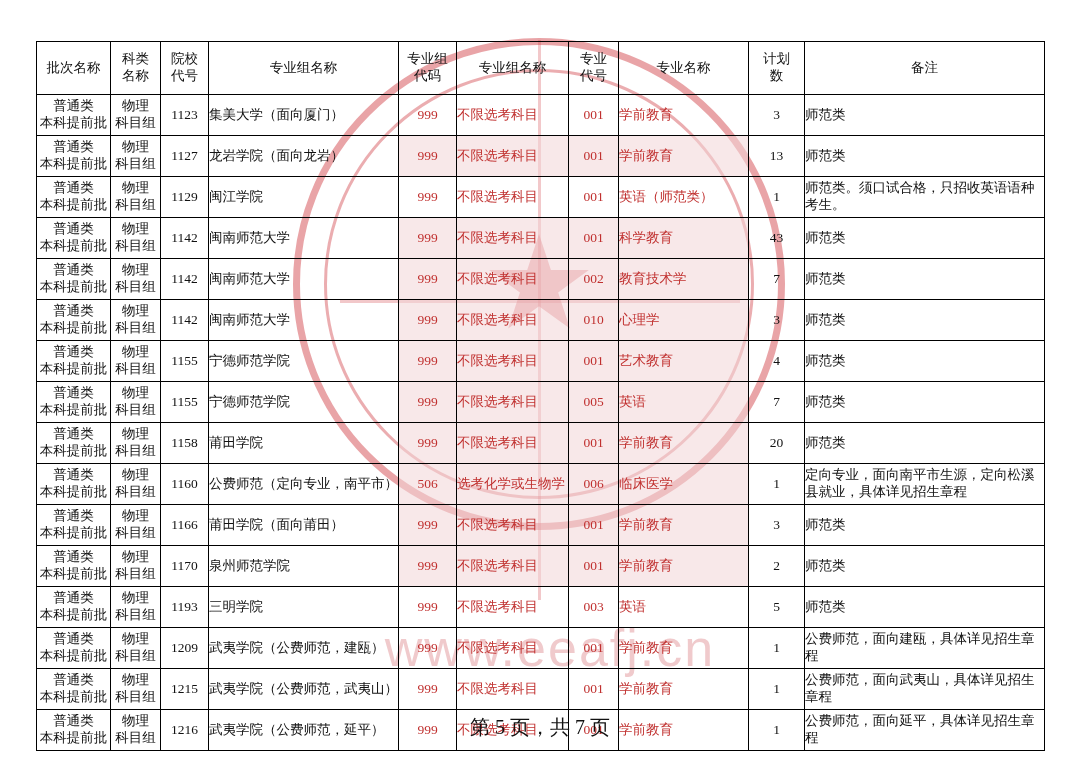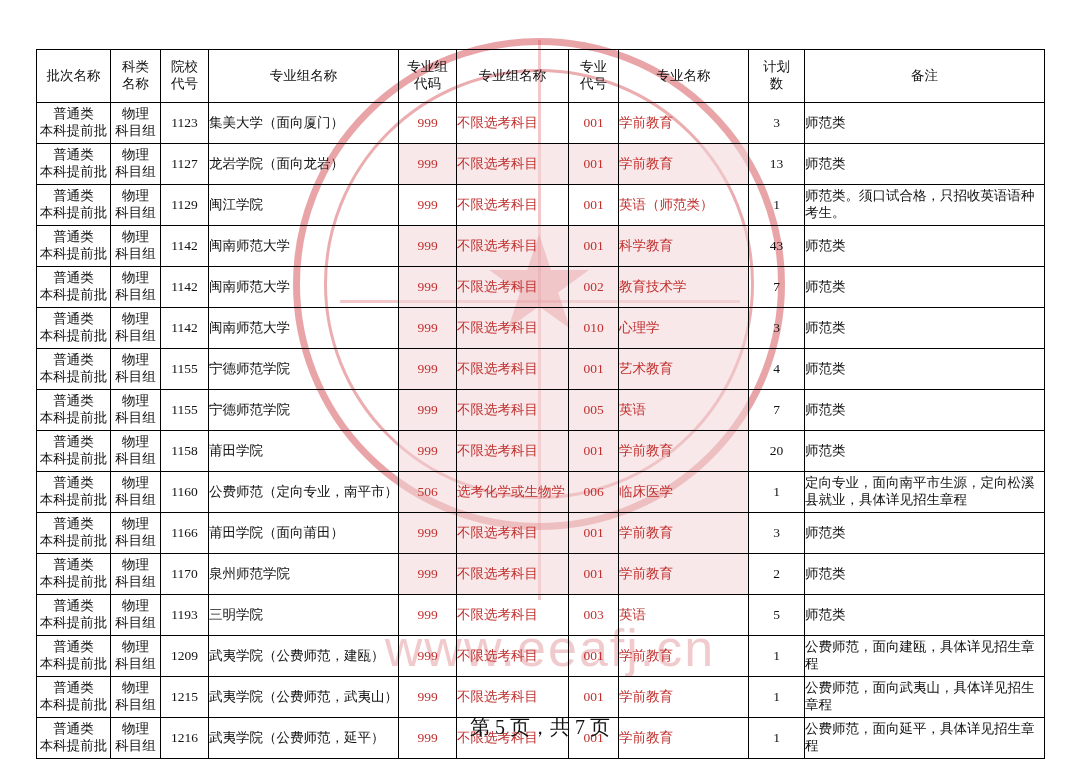--- a/index.html
+++ b/index.html
@@ -100,21 +100,21 @@
     color: rgba(206, 80, 86, 0.30);
     font-family: "Liberation Sans", sans-serif;
     letter-spacing: 2px;
     margin-left: 20px;
   }
 
   
   .sheet {
     position: absolute;
     left: 36px;
-    top: 49px;
+    top: 41px;
     width: 1008px;
     z-index: 10;
   }
   table.grid {
     border-collapse: collapse;
     width: 1008px;
     table-layout: fixed;
   }
   table.grid th, table.grid td {
     border: 1px solid #000000;

